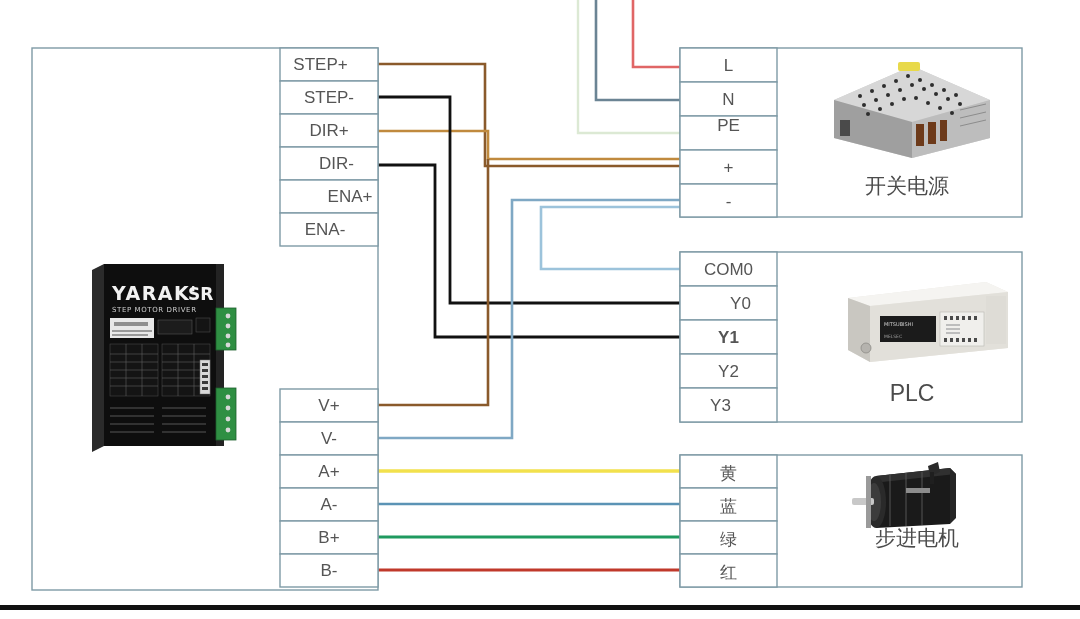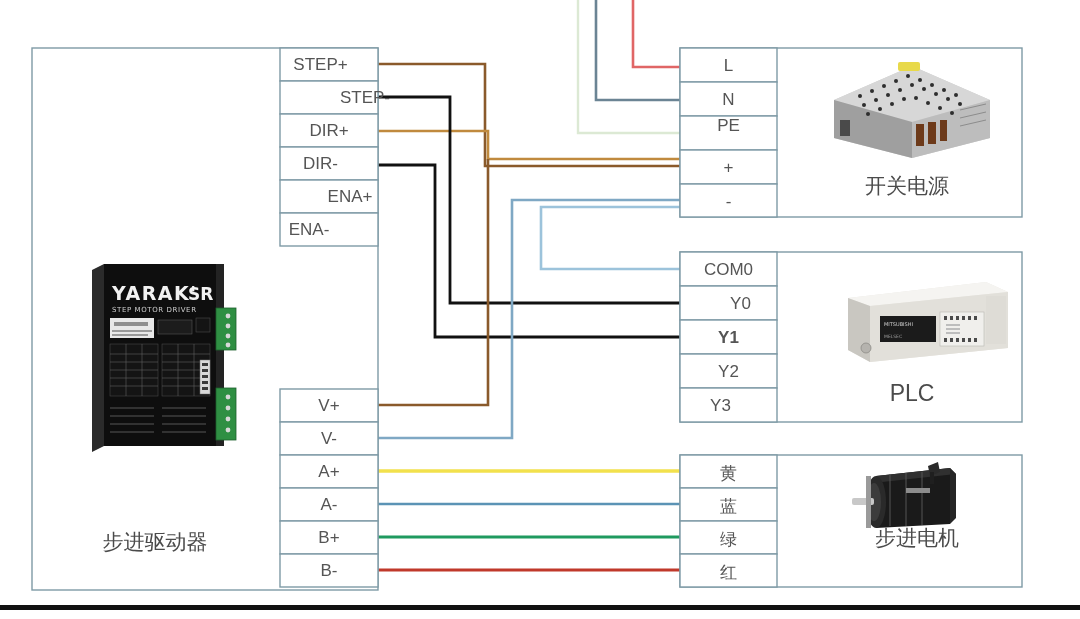--- a/index.html
+++ b/index.html
@@ -254,25 +254,25 @@
     <rect x="84" y="10" width="4" height="12" fill="#1f1f1f"></rect>
     <g stroke="#555" stroke-width="1">
       <line x1="44" y1="12" x2="44" y2="64"></line>
         <line x1="60" y1="11" x2="60" y2="64"></line>
       <line x1="76" y1="10" x2="76" y2="63"></line>
     </g>
     <rect x="60" y="26" width="24" height="5" fill="#8c8c8c"></rect>
   </svg>
 
   <div class="lbl term-lbl" style="left:280px;top:55px;width:81px;">STEP+</div>
-  <div class="lbl term-lbl" style="left:280px;top:88px;width:98px;padding-left:36px;">STEP-</div>
+  <div class="lbl term-lbl" style="left:280px;top:88px;width:98px;">STEP-</div>
   <div class="lbl term-lbl" style="left:280px;top:121px;width:98px;text-align:center;">DIR+</div>
-  <div class="lbl term-lbl" style="left:264px;top:154px;width:113px;">DIR-</div>
+  <div class="lbl term-lbl" style="left:280px;top:154px;width:113px;">DIR-</div>
   <div class="lbl term-lbl" style="left:280px;top:187px;width:98px;margin-left:21px;">ENA+</div>
-  <div class="lbl term-lbl" style="left:264px;top:220px;width:90px;">ENA-</div>
+  <div class="lbl term-lbl" style="left:280px;top:220px;width:90px;">ENA-</div>
 
   <div class="lbl term-lbl" style="left:280px;top:396px;width:98px;">V+</div>
   <div class="lbl term-lbl" style="left:280px;top:429px;width:98px;">V-</div>
   <div class="lbl term-lbl" style="left:280px;top:462px;width:98px;">A+</div>
   <div class="lbl term-lbl" style="left:280px;top:495px;width:98px;">A-</div>
   <div class="lbl term-lbl" style="left:280px;top:528px;width:98px;">B+</div>
   <div class="lbl term-lbl" style="left:280px;top:561px;width:98px;">B-</div>
 
   <div class="lbl term-lbl" style="left:680px;top:56px;width:97px;">L</div>
   <div class="lbl term-lbl" style="left:680px;top:90px;width:97px;">N</div>
@@ -284,20 +284,19 @@
   <div class="lbl term-lbl" style="left:680px;top:294px;width:121px;">Y0</div>
   <div class="lbl term-lbl" style="left:680px;top:328px;width:97px;font-weight:bold;">Y1</div>
   <div class="lbl term-lbl" style="left:680px;top:362px;width:97px;">Y2</div>
   <div class="lbl term-lbl" style="left:680px;top:396px;width:81px;">Y3</div>
 
   <div class="lbl term-lbl" style="left:680px;top:462px;width:97px;">黄</div>
   <div class="lbl term-lbl" style="left:680px;top:495px;width:97px;">蓝</div>
   <div class="lbl term-lbl" style="left:680px;top:528px;width:97px;">绿</div>
   <div class="lbl term-lbl" style="left:680px;top:561px;width:97px;">红</div>
 
-  <div class="lbl dev-lbl" style="left:60px;top:528px;width:190px;">步进驱动器</div>
   <div class="lbl dev-lbl" style="left:812px;top:172px;width:190px;">开关电源</div>
   <div class="lbl dev-lbl-en" style="left:822px;top:380px;width:180px;">PLC</div>
   <div class="lbl dev-lbl" style="left:822px;top:524px;width:190px;">步进电机</div>
 
   <div class="bottombar"></div>
 
 </div>
 
 </body></html>

